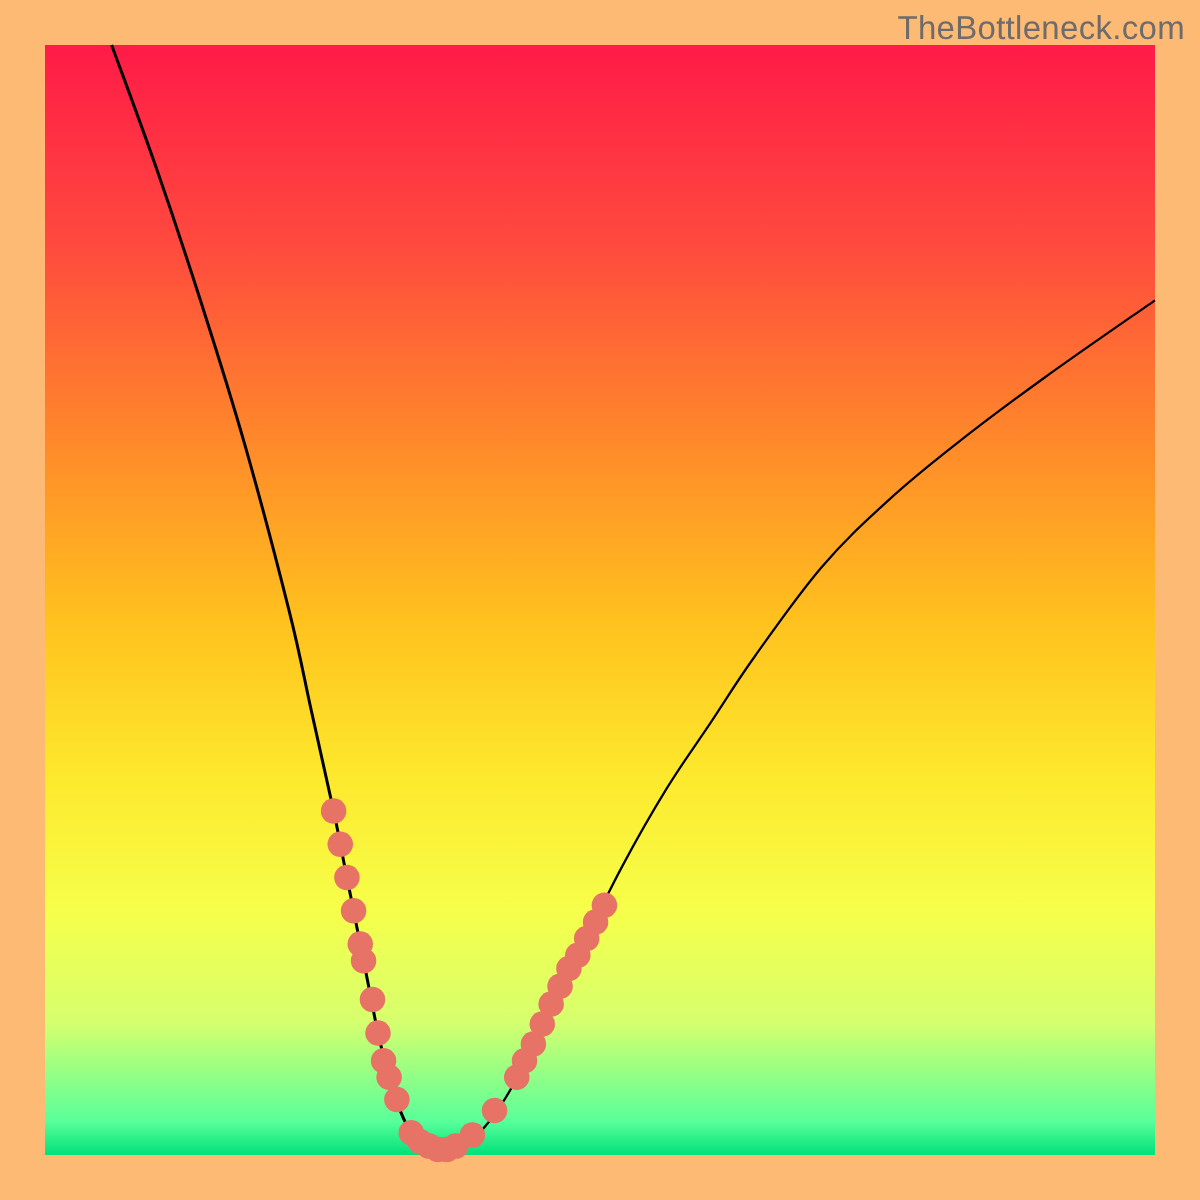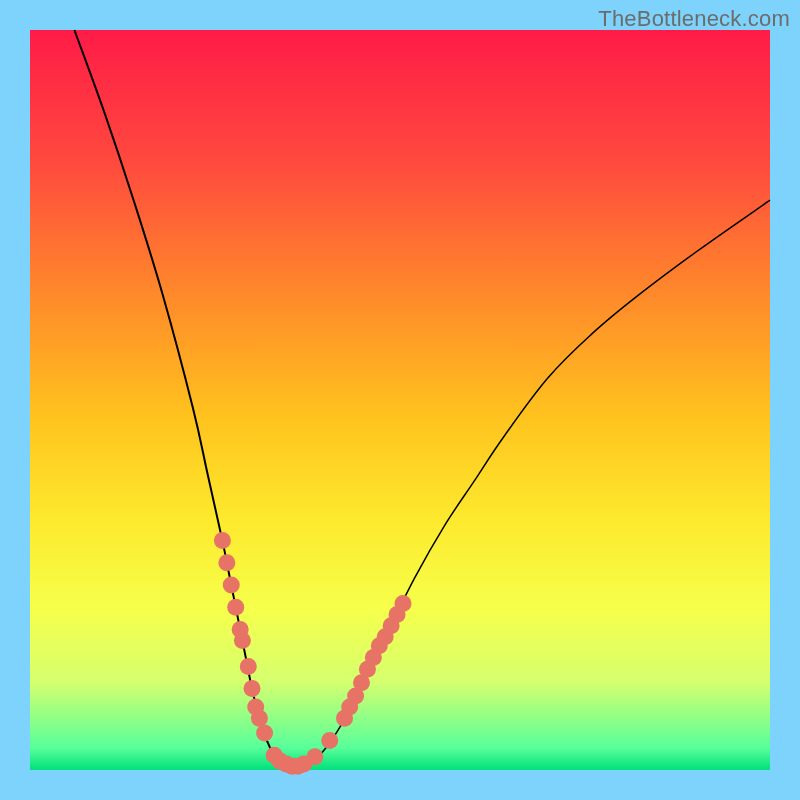--- a/index.html
+++ b/index.html
@@ -10,21 +10,21 @@
     background: #000;
     overflow: hidden;
     font-family: Arial, Helvetica, sans-serif;
   }
   .frame {
     position: absolute;
     left: 0;
     top: 0;
     width: 800px;
     height: 800px;
-    background: #7dd3fc;
+    background: #fdba74;
   }
   .plot {
     position: absolute;
     left: 30px;
     top: 30px;
     width: 740px;
     height: 740px;
     
     background: linear-gradient(to bottom,
       #ff1b47 0%,

